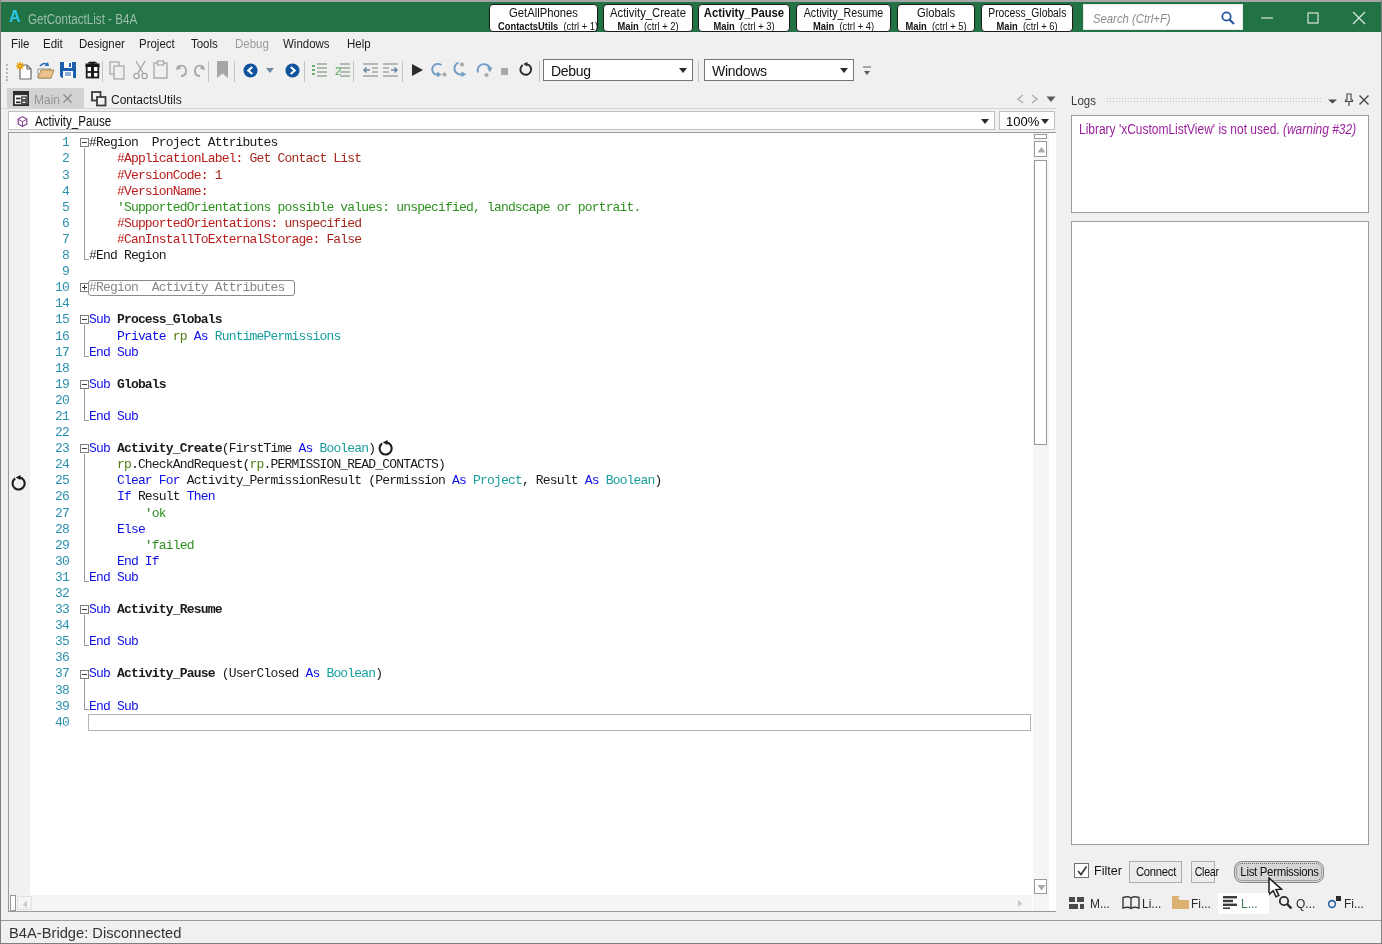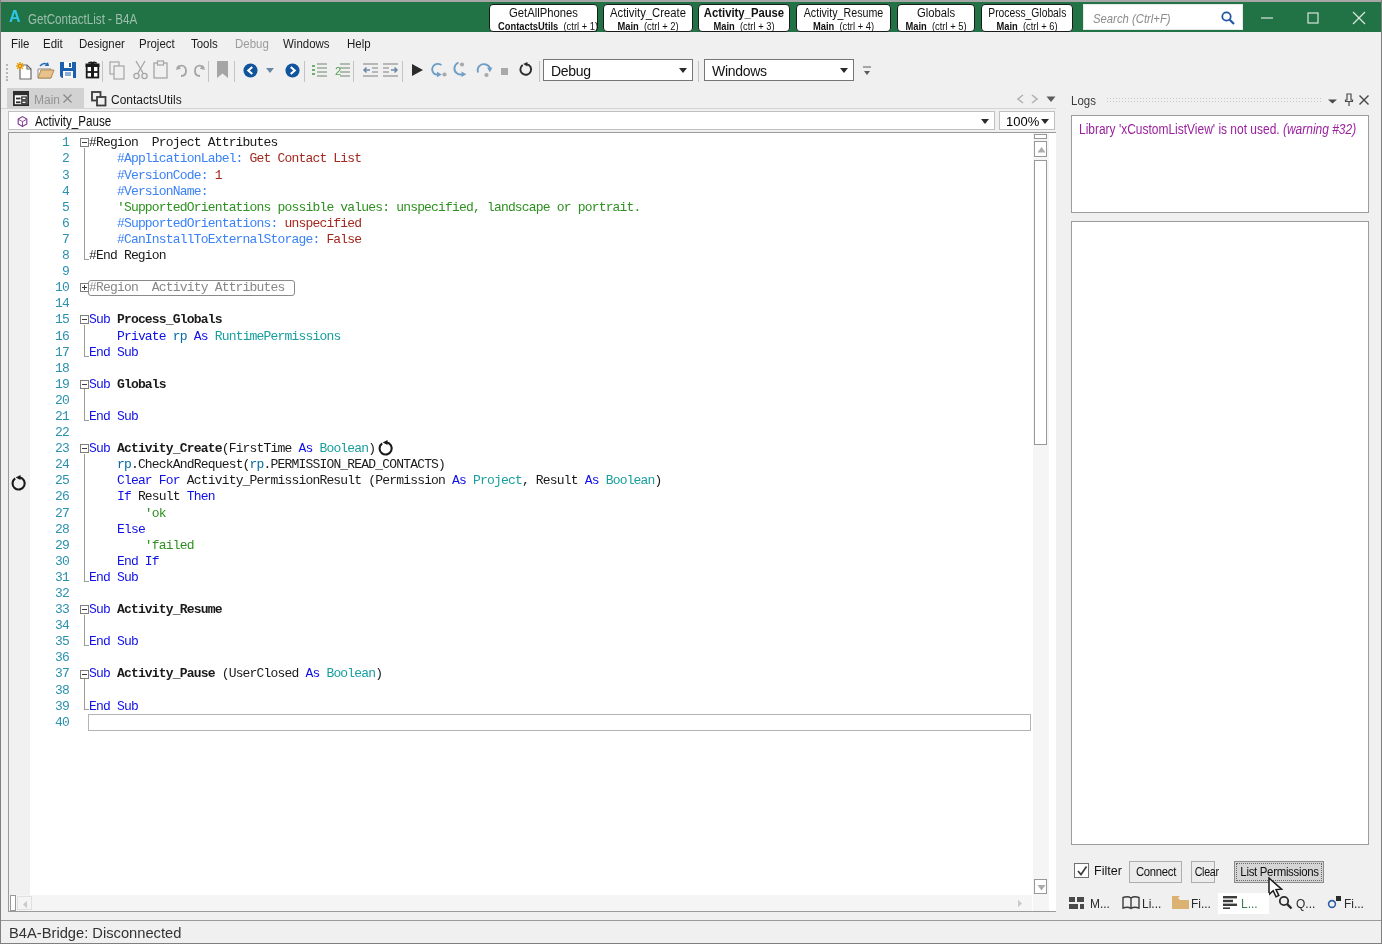--- a/index.html
+++ b/index.html
@@ -32,23 +32,23 @@
 
 #bigcombo { position:absolute; left:8px; top:111px; width:987px; height:19px; background:#fff; border:1px solid #c0c0c0; }
 #zoomcombo { position:absolute; left:999px; top:111px; width:56px; height:19px; background:#fff; border:1px solid #c0c0c0; }
 
 #editor { position:absolute; left:8px; top:132px; width:1050px; height:780px; background:#fff; border:1px solid #9a9a9a; }
 #iconmargin { position:absolute; left:0px; top:0px; width:21px; height:762px; background:#f1f1f1; }
 #linenums { position:absolute; left:21px; top:2.4px; width:39px; height:760px; font-family:"Liberation Mono", monospace; font-size:13px; line-height:16.1px; letter-spacing:-0.82px; color:#2B91AF; text-align:right; white-space:pre; }
 #code { position:absolute; left:80px; top:2.4px; font-family:"Liberation Mono", monospace; font-size:13px; line-height:16.1px; letter-spacing:-0.82px; color:#1a1a1a; white-space:pre; }
 #code .k { color:#0f0fe8; }
 #code .t { color:#189e9e; }
-#code .v { color:#0369a1; }
+#code .v { color:#4d7c0f; }
 #code .c { color:#2e9020; }
-#code .a { color:#3b82f6; }
+#code .a { color:#b91c1c; }
 #code .r { color:#a3281e; }
 #code .b { font-weight:bold; }
 #code .g { color:#878787; }
 .foldbox { position:absolute; width:9px; height:9px; background:#fff; border:1px solid #7e7e7e; }
 .foldbox:before { content:""; position:absolute; left:1px; top:3px; width:5px; height:1px; background:#3c3c3c; }
 .foldbox.plus:after { content:""; position:absolute; left:3px; top:1px; width:1px; height:5px; background:#3c3c3c; }
 .fline { position:absolute; width:1px; background:#9c9c9c; }
 .ffoot { position:absolute; height:1px; background:#9c9c9c; }
 
 .sb { position:absolute; background:#f0f0f0; }
@@ -507,21 +507,21 @@
 <div class="abs" style="left:1071px;top:221px;width:298px;height:624px;background:#fff;border:1px solid #9c9c9c;"></div>
 
 <div class="abs" style="left:1074px;top:863px;width:15px;height:15px;background:#fff;border:1px solid #707070;">
   <svg style="position:absolute;left:1px;top:1px;" width="12" height="12">
       <path d="M2 6 L5 9.5 L10.5 1.5" fill="none" stroke="#3c3c3c" stroke-width="1.7"></path>
     </svg>
 </div>
 <div class="abs" style="left:1094px;top:863px;font-size:13.5px;color:#111;transform:scaleX(0.93);transform-origin:0 50%;">Filter</div>
 <div class="btn" style="left:1129px;top:861px;width:53px;line-height:20px;"><span style="display:inline-block;transform:scaleX(0.87);">Connect</span></div>
 <div class="btn" style="left:1191px;top:861px;width:24px;line-height:20px;"><span style="display:inline-block;transform:scaleX(0.82);">Clear</span></div>
-<div class="btn" style="left:1234px;top:861px;width:90px;line-height:20px;background:#d5d5d5;border-color:#8a8a8a;outline:1px dotted #6a6a6a;outline-offset:-3px;"><span style="display:inline-block;transform:scaleX(0.88);">List Permissions</span></div>
+<div class="btn" style="left:1234px;top:861px;width:90px;line-height:20px;background:#d5d5d5;border-color:#8a8a8a;outline:1px dotted #6a6a6a;outline-offset:-3px;border-radius:8px;"><span style="display:inline-block;transform:scaleX(0.88);">List Permissions</span></div>
 <svg class="abs" style="left:1267px;top:877px;" width="19" height="24" viewBox="0 0 19 24">
     <path d="M2 1 L2 17.5 L6.2 13.8 L9 19.8 L11.8 18.4 L9 12.6 L14.6 12.2 Z" fill="#fff" stroke="#1a1a1a" stroke-width="1.5"></path>
   </svg>
 
 <div class="abs" style="left:1218px;top:893px;width:51px;height:21px;background:#fff;"></div>
 <svg class="abs" style="left:1069px;top:897px;" width="15" height="13">
     <g fill="#4a4a4a">
       <rect x="0" y="0" width="6" height="5"></rect>
       <rect x="8" y="0" width="7" height="5"></rect>
       <rect x="0" y="7" width="9" height="5"></rect>

